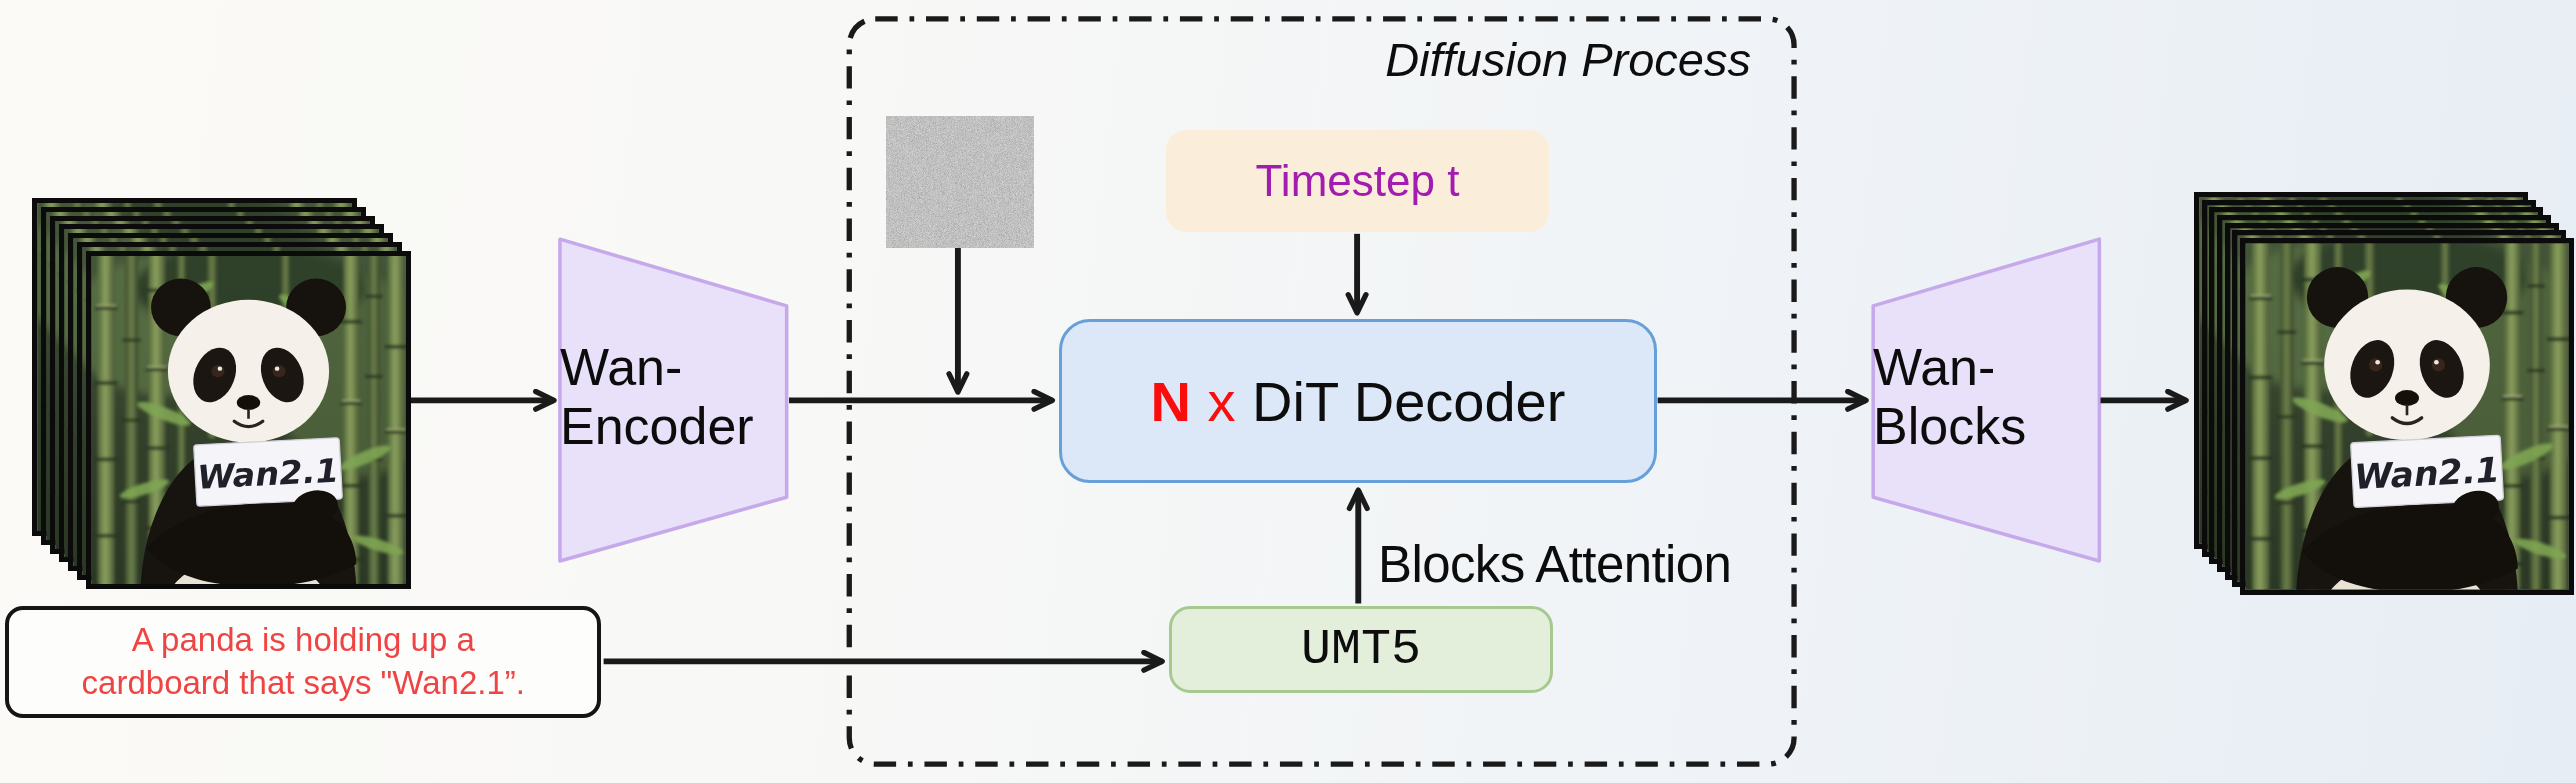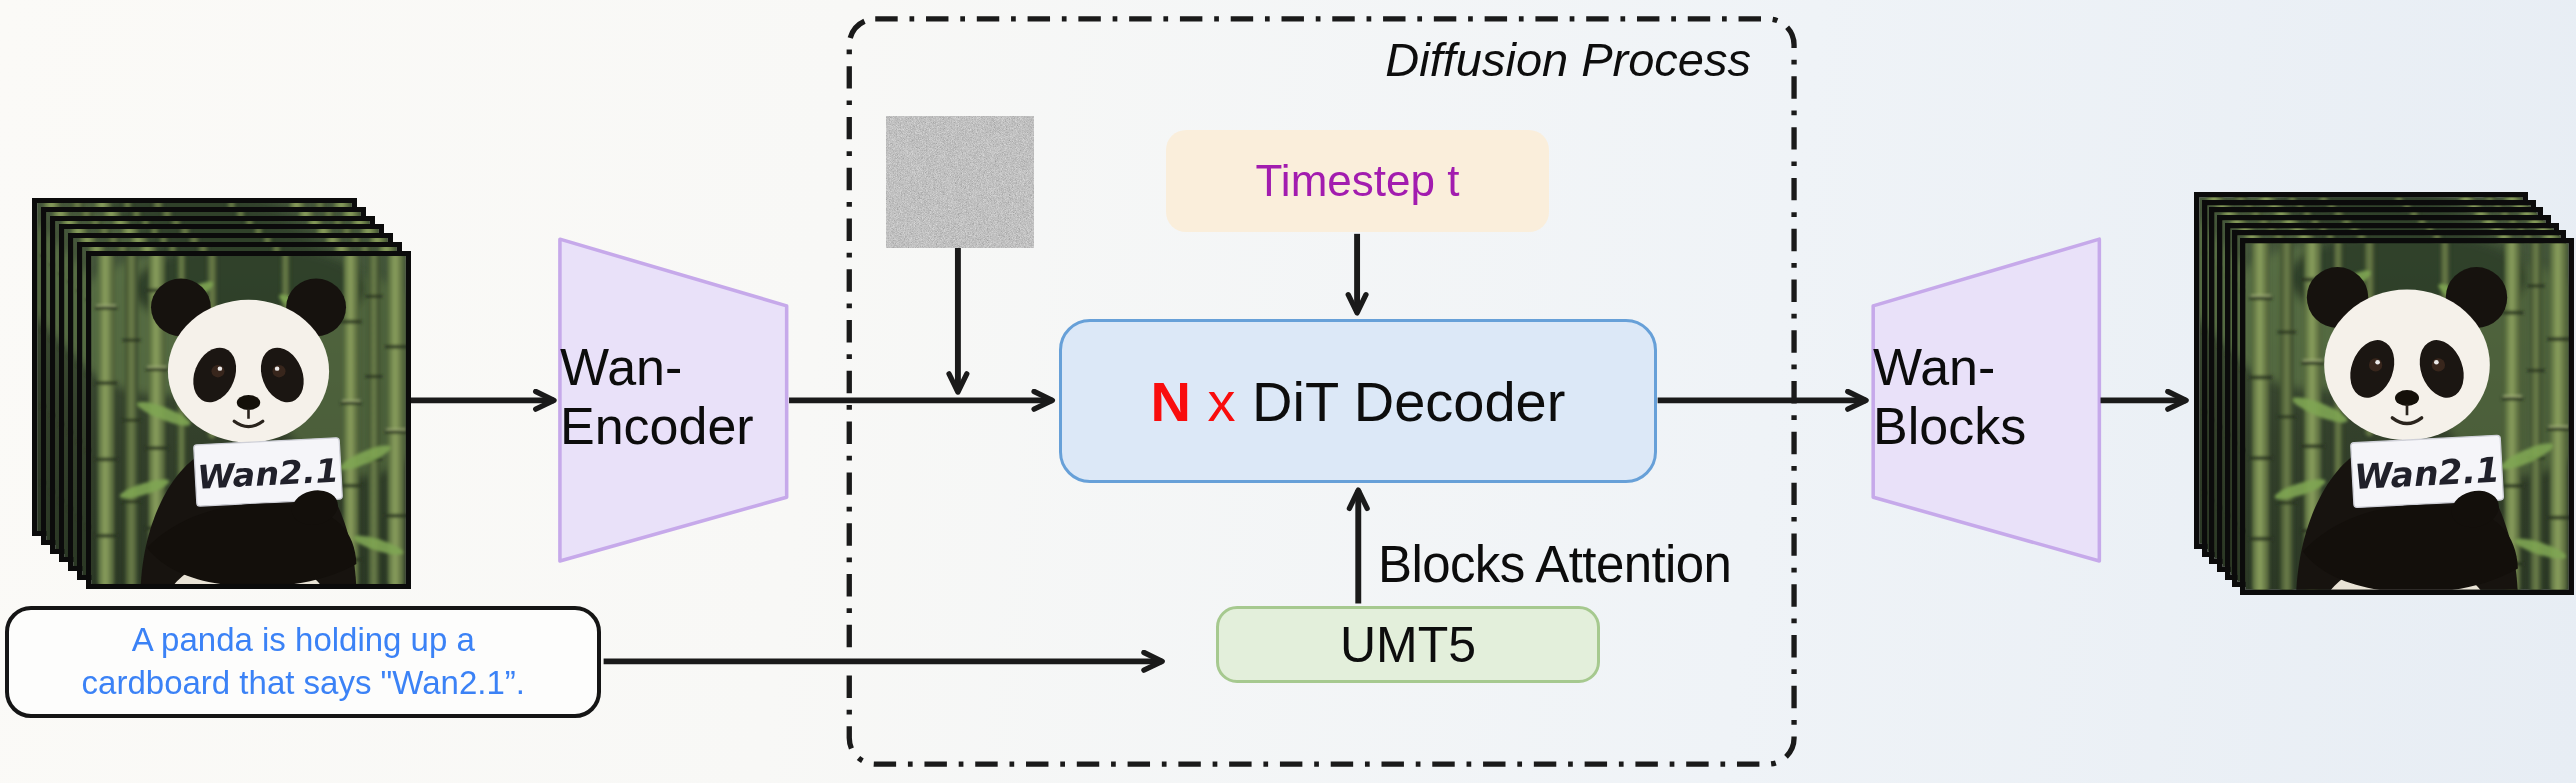--- a/index.html
+++ b/index.html
@@ -21,31 +21,31 @@
     background:#faeedb;border-radius:20px;font-size:44px;color:#a21caf;
   }
   .dit{
     left:1059px;top:319px;width:598px;height:164px;
     background:#dce8f7;border:3.5px solid #67a0d8;border-radius:31px;
     font-size:56px;color:#0d0d0d;gap:16.5px;
   }
   .dit .mult{color:#f90d0d;font-weight:700;}
   .dit .times{color:#f90d0d;font-weight:400;}
   .umt5{
-    left:1216px;top:606px;width:384px;height:77px;
+    left:1169px;top:606px;width:384px;height:87px;
     background:#e3efdb;border:3.5px solid #a6c98f;border-radius:21px;
-    font-size:50px;color:#0d0d0d;
+    font-size:50px;color:#0d0d0d;font-family:Liberation Mono, monospace;
   }
   .cross{
     left:1378px;top:535px;font-size:51px;letter-spacing:-0.6px;color:#0c0c0c;white-space:nowrap;
   }
   .prompt{
     left:5.3px;top:606px;width:596px;height:112px;
-    background:#fdfdfc;border:4.7px solid #151515;border-radius:26px;
-    flex-direction:column;font-size:33px;line-height:1.3;color:#3b82f6;
+    background:#fdfdfc;border:4.7px solid #151515;border-radius:18px;
+    flex-direction:column;font-size:33px;line-height:1.3;color:#ef4444;
   }
   .vae-label{
     width:227px;font-size:52px;line-height:1.14;color:#0c0c0c;
     top:338px;
   }
   .enc-label{left:560px;}
   .dec-label{left:1873px;}
   .noise{left:886px;top:116px;width:148px;height:132px;}
   .frame{position:absolute;}
   .hidden-defs{position:absolute;width:0;height:0;overflow:hidden;}

